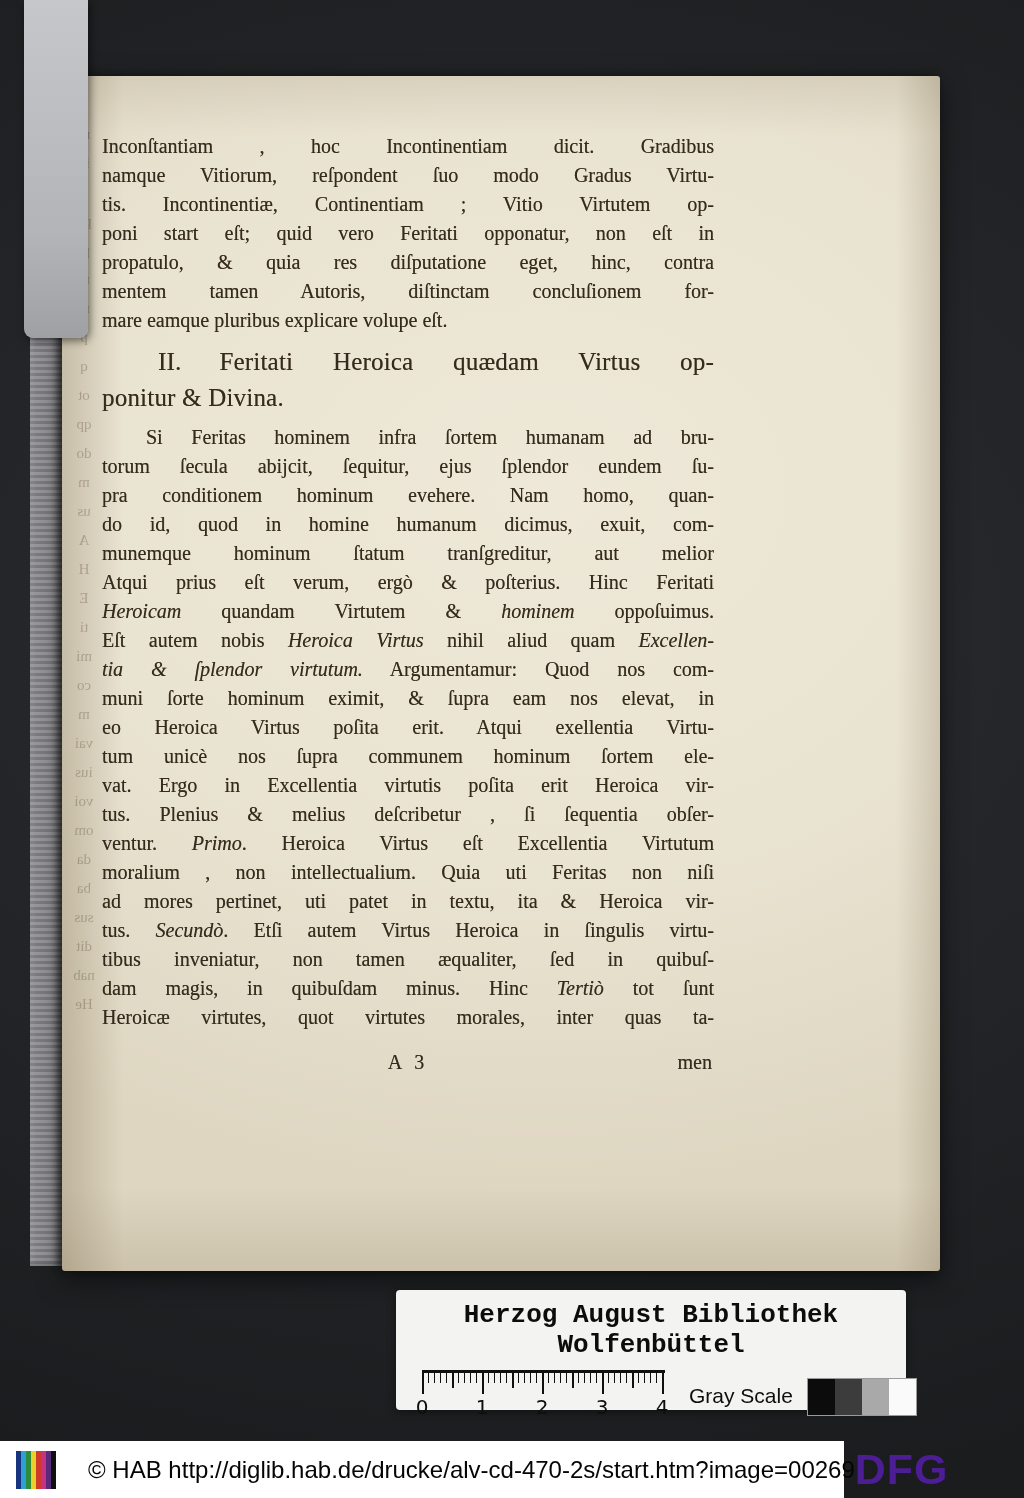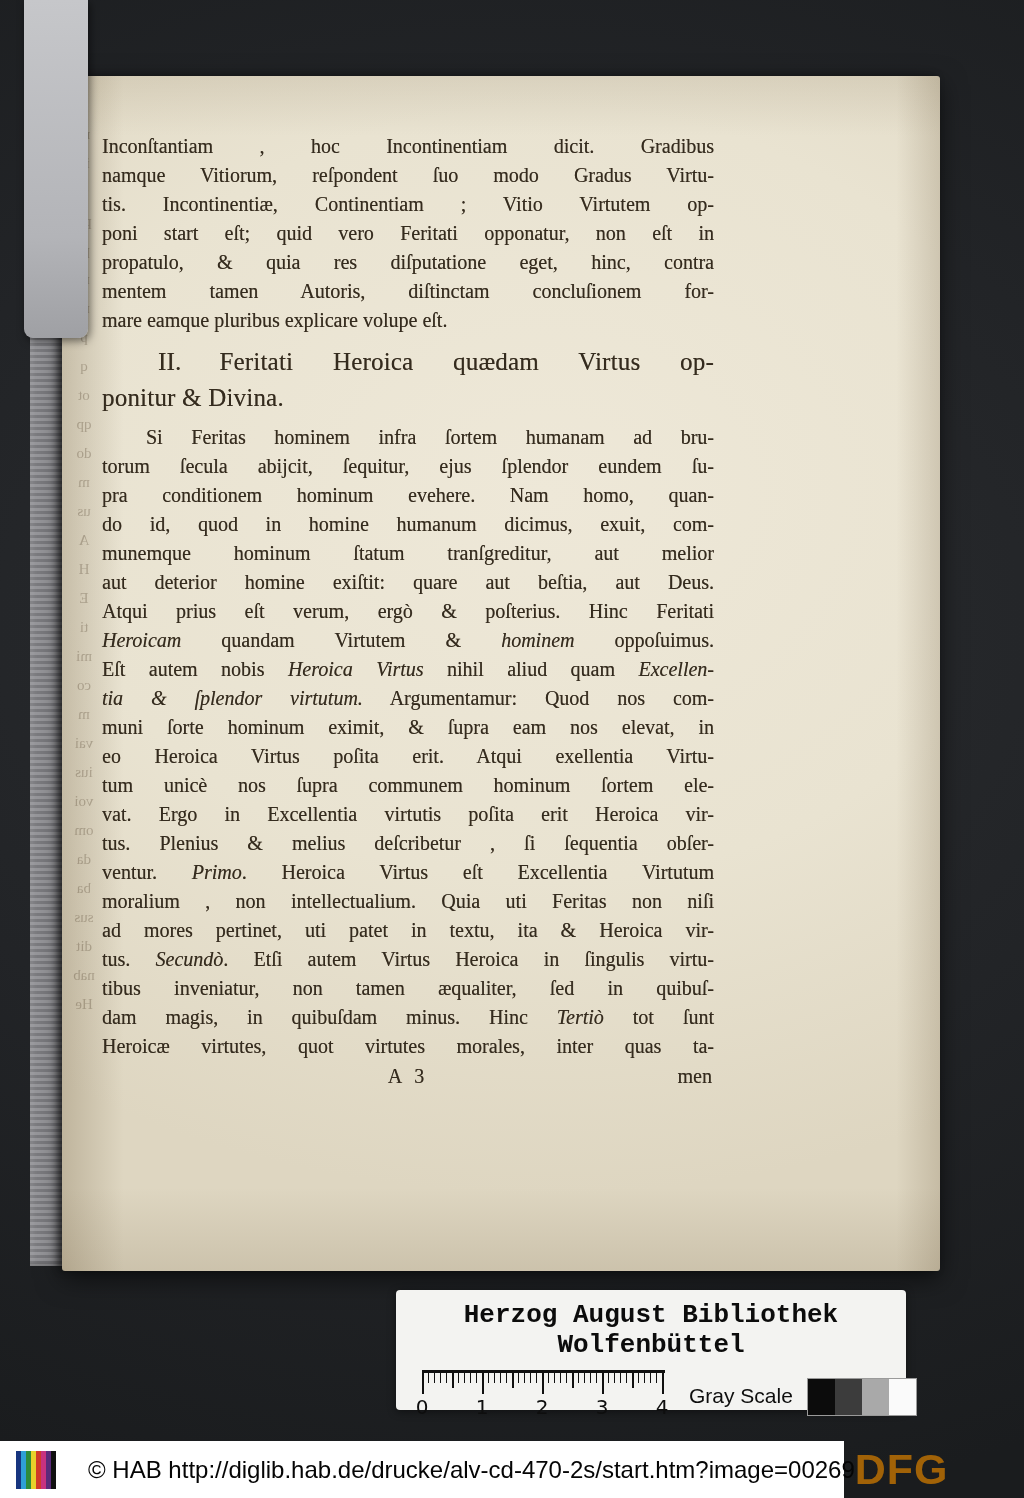--- a/index.html
+++ b/index.html
@@ -53,21 +53,21 @@
   .textblock {
     position: absolute; left: 40px; top: 56px; width: 612px;
     font-family: "Liberation Serif", "DejaVu Serif", serif;
     color: #342b1e;
     text-shadow: 0.2px 0.2px 0.5px rgba(54,40,24,.55);
   }
   .line { text-align: justify; text-align-last: justify; }
   .line.ragged { text-align-last: auto; }
   .para.body { font-size: 20px; line-height: 29px; }
   .para.heading { font-size: 25px; line-height: 36px; margin: 9px 0 7px; letter-spacing: .2px; }
-  .sigline { position: relative; height: 29px; margin-top: 4px; font-size: 20px; }
+  .sigline { position: relative; height: 29px; margin-top: 19px; font-size: 20px; }
   .sigline .sig { position: absolute; left: 50%; transform: translateX(-50%); letter-spacing: 4px; }
   .sigline .catch { position: absolute; right: 2px; }
 
   
   .label-box {
     position: absolute; left: 396px; top: 1290px; width: 510px; height: 120px;
     background: #f3f3f1; border-radius: 4px;
     box-shadow: 0 2px 8px rgba(0,0,0,.45);
     z-index: 4;
   }
@@ -108,21 +108,21 @@
   }
   .color-strip { display: flex; margin-left: 16px; }
   .color-strip span { display: block; width: 5px; height: 38px; }
   .copyright {
     margin-left: 32px; font-family: "Liberation Sans", sans-serif;
     font-size: 24px; color: #050505; white-space: nowrap;
   }
   .dfg {
     margin-left: auto; margin-right: 14px;
     font-family: "Liberation Sans", sans-serif; font-weight: 700;
-    font-size: 43px; color: #a16207; letter-spacing: 1px;
+    font-size: 43px; color: #4c1d95; letter-spacing: 1px;
   }
 </style>
 </head>
 <body>
 
 <div class="stage">
 
   <div class="book-edge"></div>
   <div class="clamp"></div>
 
@@ -174,21 +174,20 @@
           <div class="para heading">
             <div class="line" style="padding-left: 56px;">II.  Feritati Heroica quædam Virtus op-</div>
             <div class="line ragged">ponitur &amp; Divina.</div>
           </div>
           <div class="para body">
             <div class="line" style="padding-left: 44px;">Si Feritas hominem infra ſortem humanam ad bru-</div>
             <div class="line">torum ſecula abijcit, ſequitur, ejus ſplendor eundem ſu-</div>
             <div class="line">pra conditionem hominum evehere. Nam homo, quan-</div>
             <div class="line">do id, quod in homine humanum dicimus, exuit, com-</div>
             <div class="line">munemque hominum ſtatum tranſgreditur, aut melior</div>
-            <div class="line">aut deterior homine exiſtit: quare aut beſtia, aut Deus.</div>
             <div class="line">Atqui prius eſt verum, ergò &amp; poſterius. Hinc Feritati</div>
             <div class="line"><i>Heroicam</i> quandam Virtutem &amp; <i>hominem</i> oppoſuimus.</div>
             <div class="line">Eſt autem nobis <i>Heroica Virtus</i> nihil aliud quam <i>Excellen-</i></div>
             <div class="line"><i>tia &amp; ſplendor virtutum.</i> Argumentamur: Quod nos com-</div>
             <div class="line">muni ſorte hominum eximit, &amp; ſupra eam nos elevat, in</div>
             <div class="line">eo Heroica Virtus poſita erit. Atqui exellentia Virtu-</div>
             <div class="line">tum unicè nos ſupra communem hominum ſortem ele-</div>
             <div class="line">vat. Ergo in Excellentia virtutis poſita erit Heroica vir-</div>
             <div class="line">tus. Plenius &amp; melius deſcribetur , ſi ſequentia obſer-</div>
             <div class="line">ventur. <i>Primo</i>. Heroica Virtus eſt Excellentia Virtutum</div>

